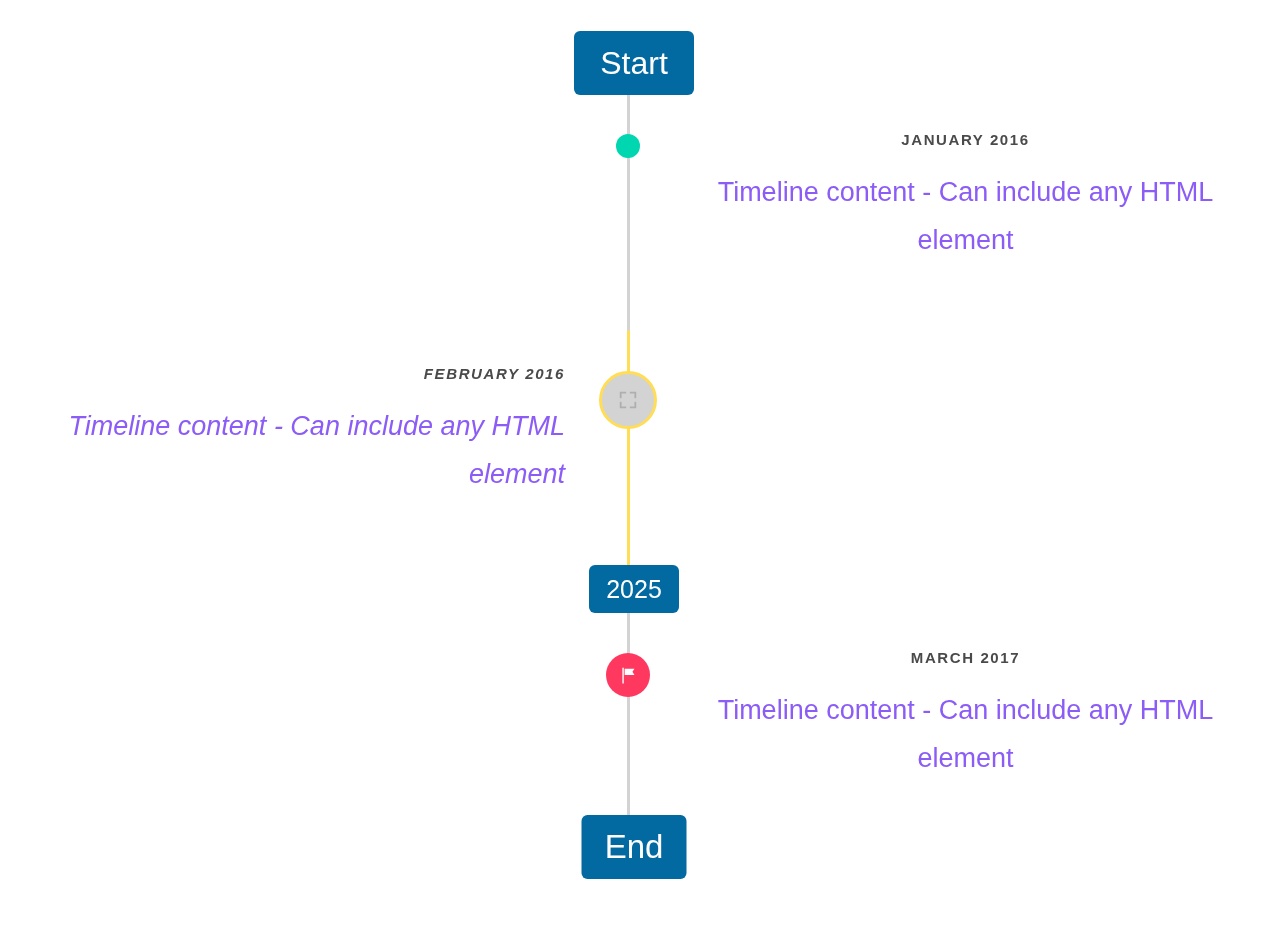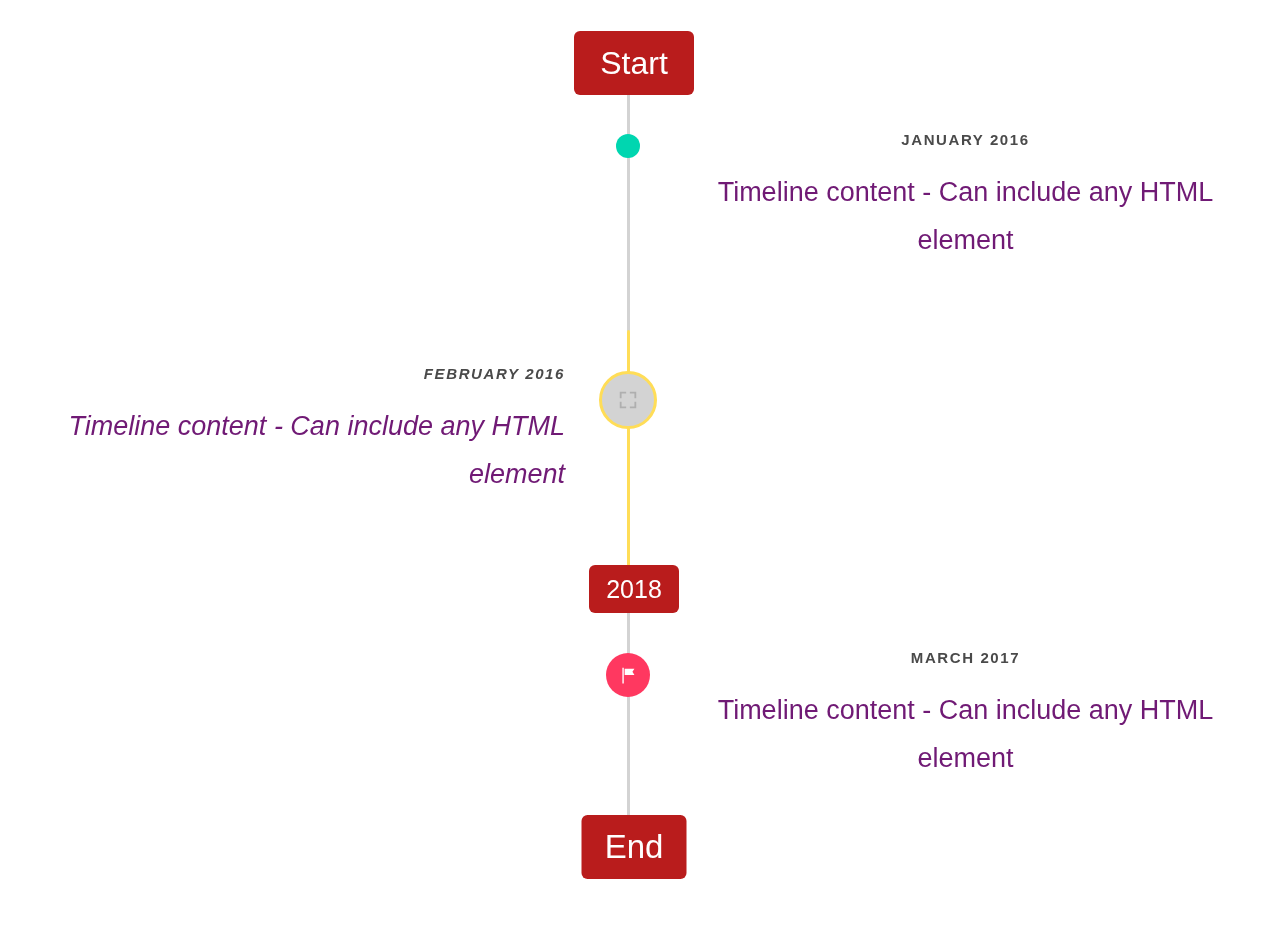--- a/index.html
+++ b/index.html
@@ -30,21 +30,21 @@
   }
   .rail-gray-top    { top: 80px;  height: 252px; background: #d3d3d3; }
   .rail-yellow      { top: 330px; height: 252px; background: #ffdd57; }
   .rail-gray-bottom { top: 578px; height: 290px; background: #d3d3d3; }
 
   
   .badge {
     position: absolute;
     left: 50%;
     transform: translateX(-50%);
-    background: #b91c1c;
+    background: #0369a1;
     color: #ffffff;
     border-radius: 6px;
     display: flex;
     align-items: center;
     justify-content: center;
     box-sizing: border-box;
     z-index: 5;
     user-select: none;
   }
   .badge-start {
@@ -95,21 +95,21 @@
     font-weight: bold;
     letter-spacing: 1.6px;
     color: #4a4a4a;
     text-transform: uppercase;
     line-height: 1.1;
   }
   .entry-body {
     margin-top: 19px;
     font-size: 27px;
     line-height: 1.78;
-    color: #701a75;
+    color: #8b5cf6;
     font-weight: 400;
   }
 
   
   .marker {
     position: absolute;
     left: 628px;
     transform: translate(-50%, -50%);
     border-radius: 50%;
     box-sizing: border-box;
@@ -171,21 +171,21 @@
       <path fill="#555555" d="M3 3h7v2H5v5H3V3zm11 0h7v7h-2V5h-5V3zM3 14h2v5h5v2H3v-7zm16 0h2v7h-7v-2h5v-5z"></path>
     </svg>
   </div>
   <div class="row row-left" style="top:366px;">
     <div class="content content-left">
       <div class="entry-date">FEBRUARY 2016</div>
       <div class="entry-body">Timeline content - Can include any HTML element</div>
     </div>
   </div>
 
-  <div class="badge badge-mid">2018</div>
+  <div class="badge badge-mid">2025</div>
 
   <div class="marker marker-flag" style="top:675px;">
     <svg class="glyph-flag" viewBox="0 0 24 24">
       <path fill="#ffffff" d="M5 3h1.6v18H5V3z"></path>
       <path fill="#ffffff" d="M7.6 4.2h11.2l-2.3 3.6 2.3 3.6H7.6V4.2z"></path>
     </svg>
   </div>
   <div class="row row-right" style="top:650px;">
     <div class="content content-right">
       <div class="entry-date">MARCH 2017</div>

